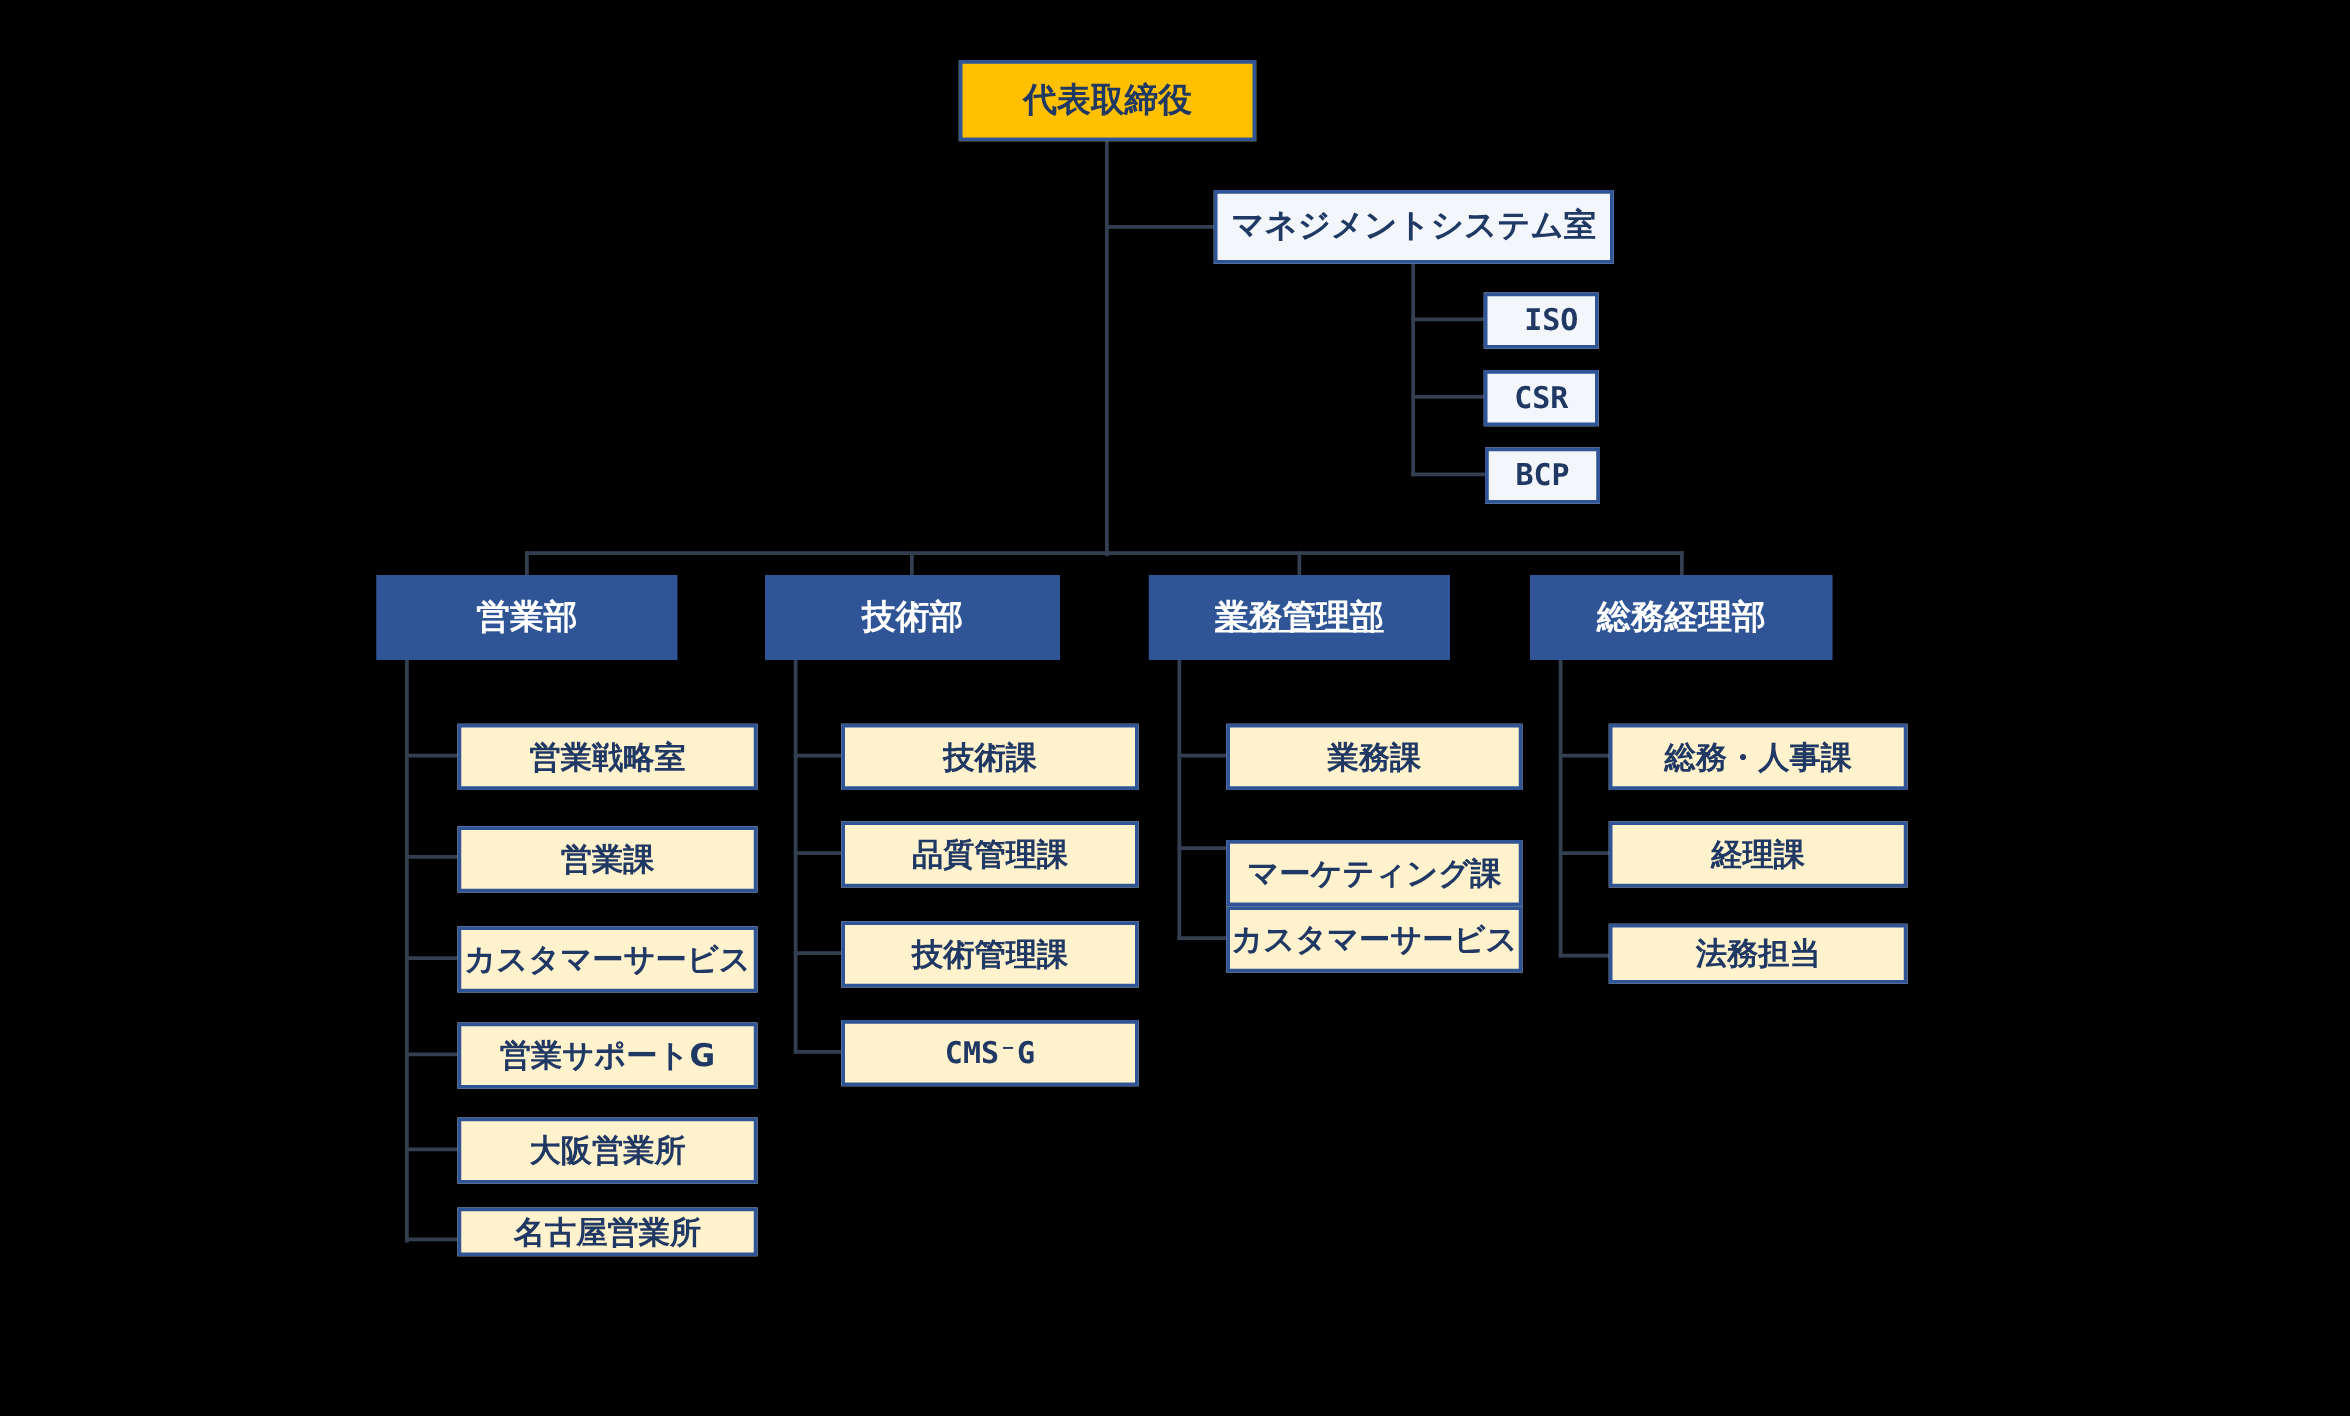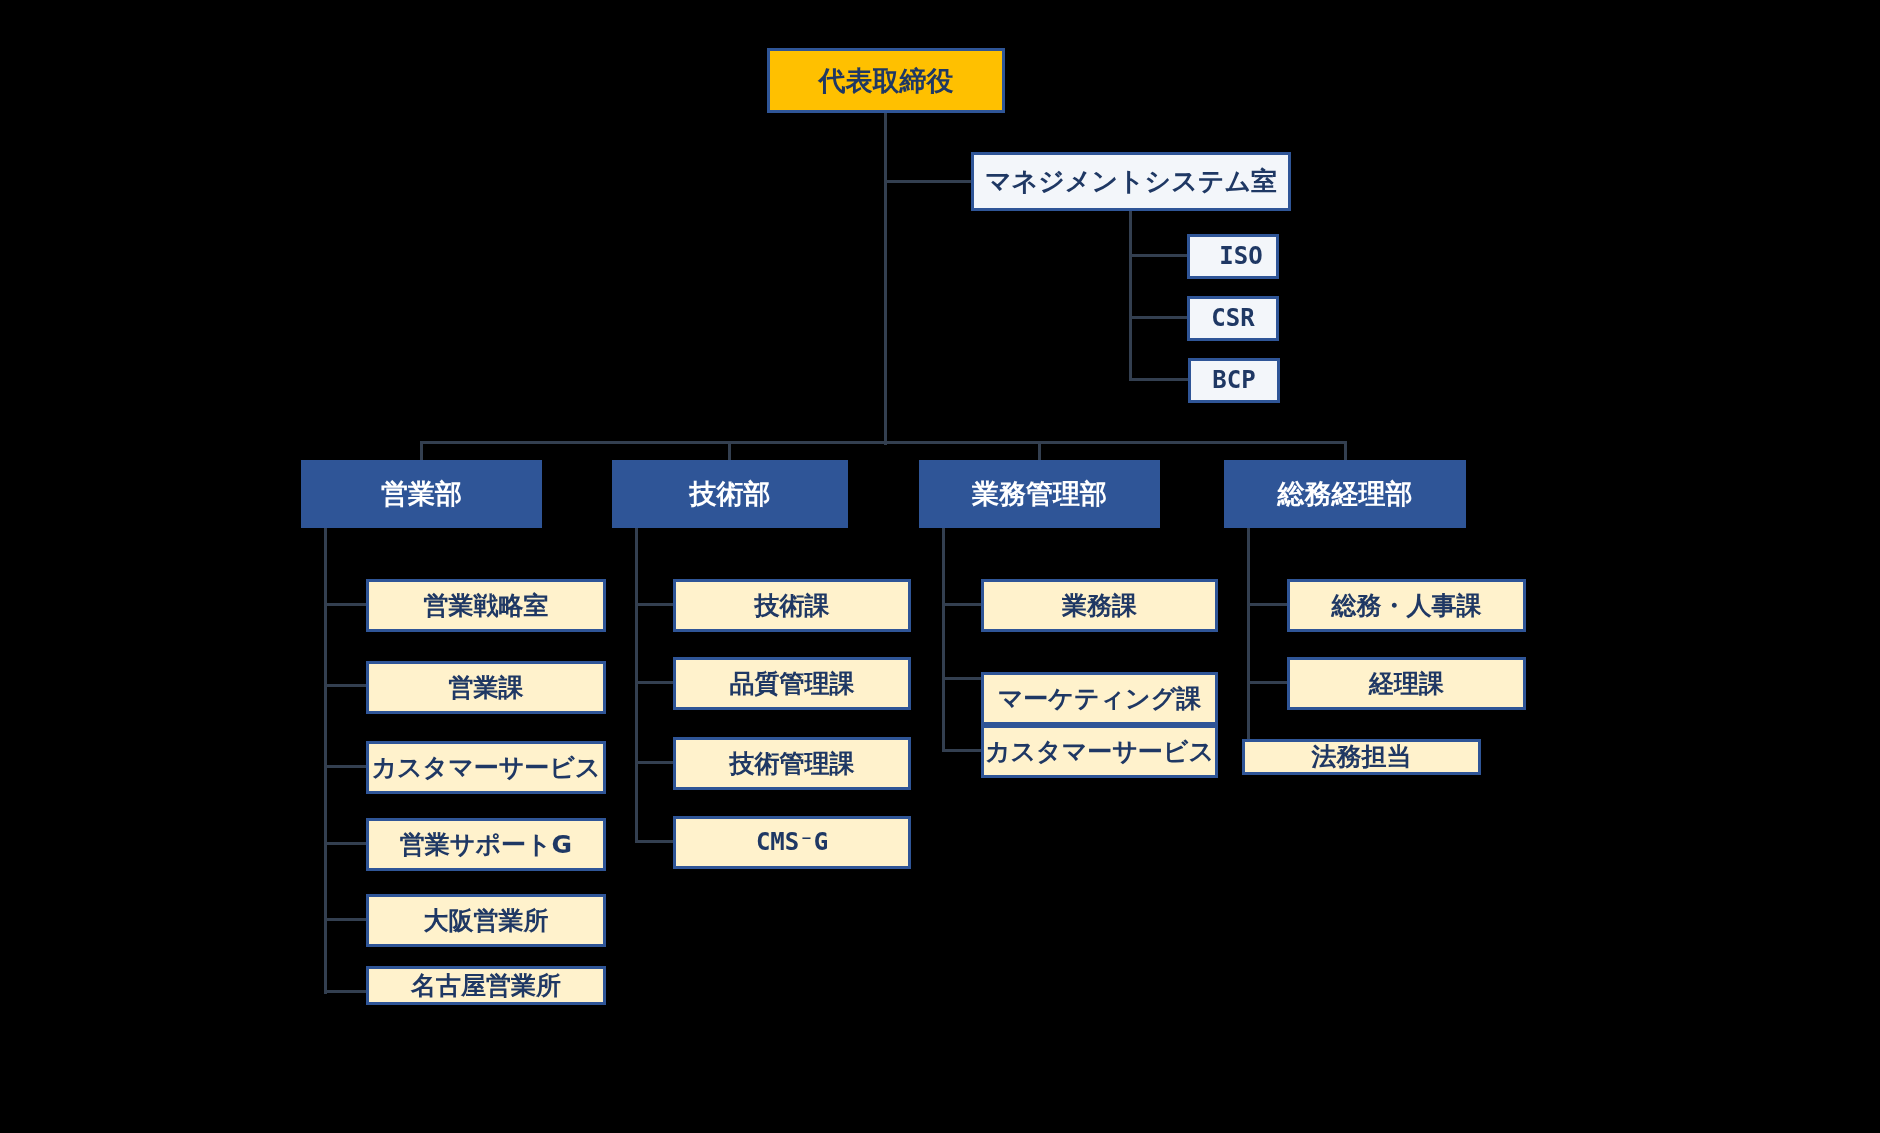--- a/index.html
+++ b/index.html
@@ -64,36 +64,36 @@
 
   <div class="node root" style="left:767px;top:48px;width:238px;height:65px;">代表取締役</div>
 
   <div class="node staff" style="left:971px;top:152px;width:320px;height:59px;">マネジメントシステム室</div>
   <div class="node mini" style="left:1187px;top:234px;width:92px;height:45px;padding-left:16px;">ISO</div>
   <div class="node mini" style="left:1187px;top:296px;width:92px;height:45px;">CSR</div>
   <div class="node mini" style="left:1188px;top:358px;width:92px;height:45px;">BCP</div>
 
   <div class="node dept" style="left:301px;top:460px;width:241px;height:68px;">営業部</div>
   <div class="node dept" style="left:612px;top:460px;width:236px;height:68px;">技術部</div>
-  <div class="node dept" style="left:919px;top:460px;width:241px;height:68px;">業務管理部</div>
+  <div class="node dept" style="left:919px;top:460px;width:241px;height:68px;text-decoration:underline;">業務管理部</div>
   <div class="node dept" style="left:1224px;top:460px;width:242px;height:68px;">総務経理部</div>
 
   <div class="node leaf" style="left:366px;top:579px;width:240px;height:53px;">営業戦略室</div>
   <div class="node leaf" style="left:366px;top:661px;width:240px;height:53px;">営業課</div>
   <div class="node leaf" style="left:366px;top:741px;width:240px;height:53px;">カスタマーサービス</div>
   <div class="node leaf" style="left:366px;top:818px;width:240px;height:53px;">営業サポートG</div>
   <div class="node leaf" style="left:366px;top:894px;width:240px;height:53px;">大阪営業所</div>
   <div class="node leaf" style="left:366px;top:966px;width:240px;height:39px;">名古屋営業所</div>
 
   <div class="node leaf" style="left:673px;top:579px;width:238px;height:53px;">技術課</div>
   <div class="node leaf" style="left:673px;top:657px;width:238px;height:53px;">品質管理課</div>
   <div class="node leaf" style="left:673px;top:737px;width:238px;height:53px;">技術管理課</div>
   <div class="node leaf" style="left:673px;top:816px;width:238px;height:53px;font-family:'DejaVu Sans Mono','Liberation Mono',monospace;font-size:24px;">CMS⁻G</div>
 
   <div class="node leaf" style="left:981px;top:579px;width:237px;height:53px;">業務課</div>
   <div class="node leaf" style="left:981px;top:653px;width:237px;height:53px;margin-top:19px;">マーケティング課</div>
   <div class="node leaf" style="left:981px;top:725px;width:237px;height:53px;">カスタマーサービス</div>
 
   <div class="node leaf" style="left:1287px;top:579px;width:239px;height:53px;">総務・人事課</div>
   <div class="node leaf" style="left:1287px;top:657px;width:239px;height:53px;">経理課</div>
-  <div class="node leaf" style="left:1242px;top:739px;width:239px;height:36px;">法務担当</div>
+  <div class="node leaf" style="left:1287px;top:739px;width:239px;height:48px;">法務担当</div>
 
 </div>
 
 </body></html>

